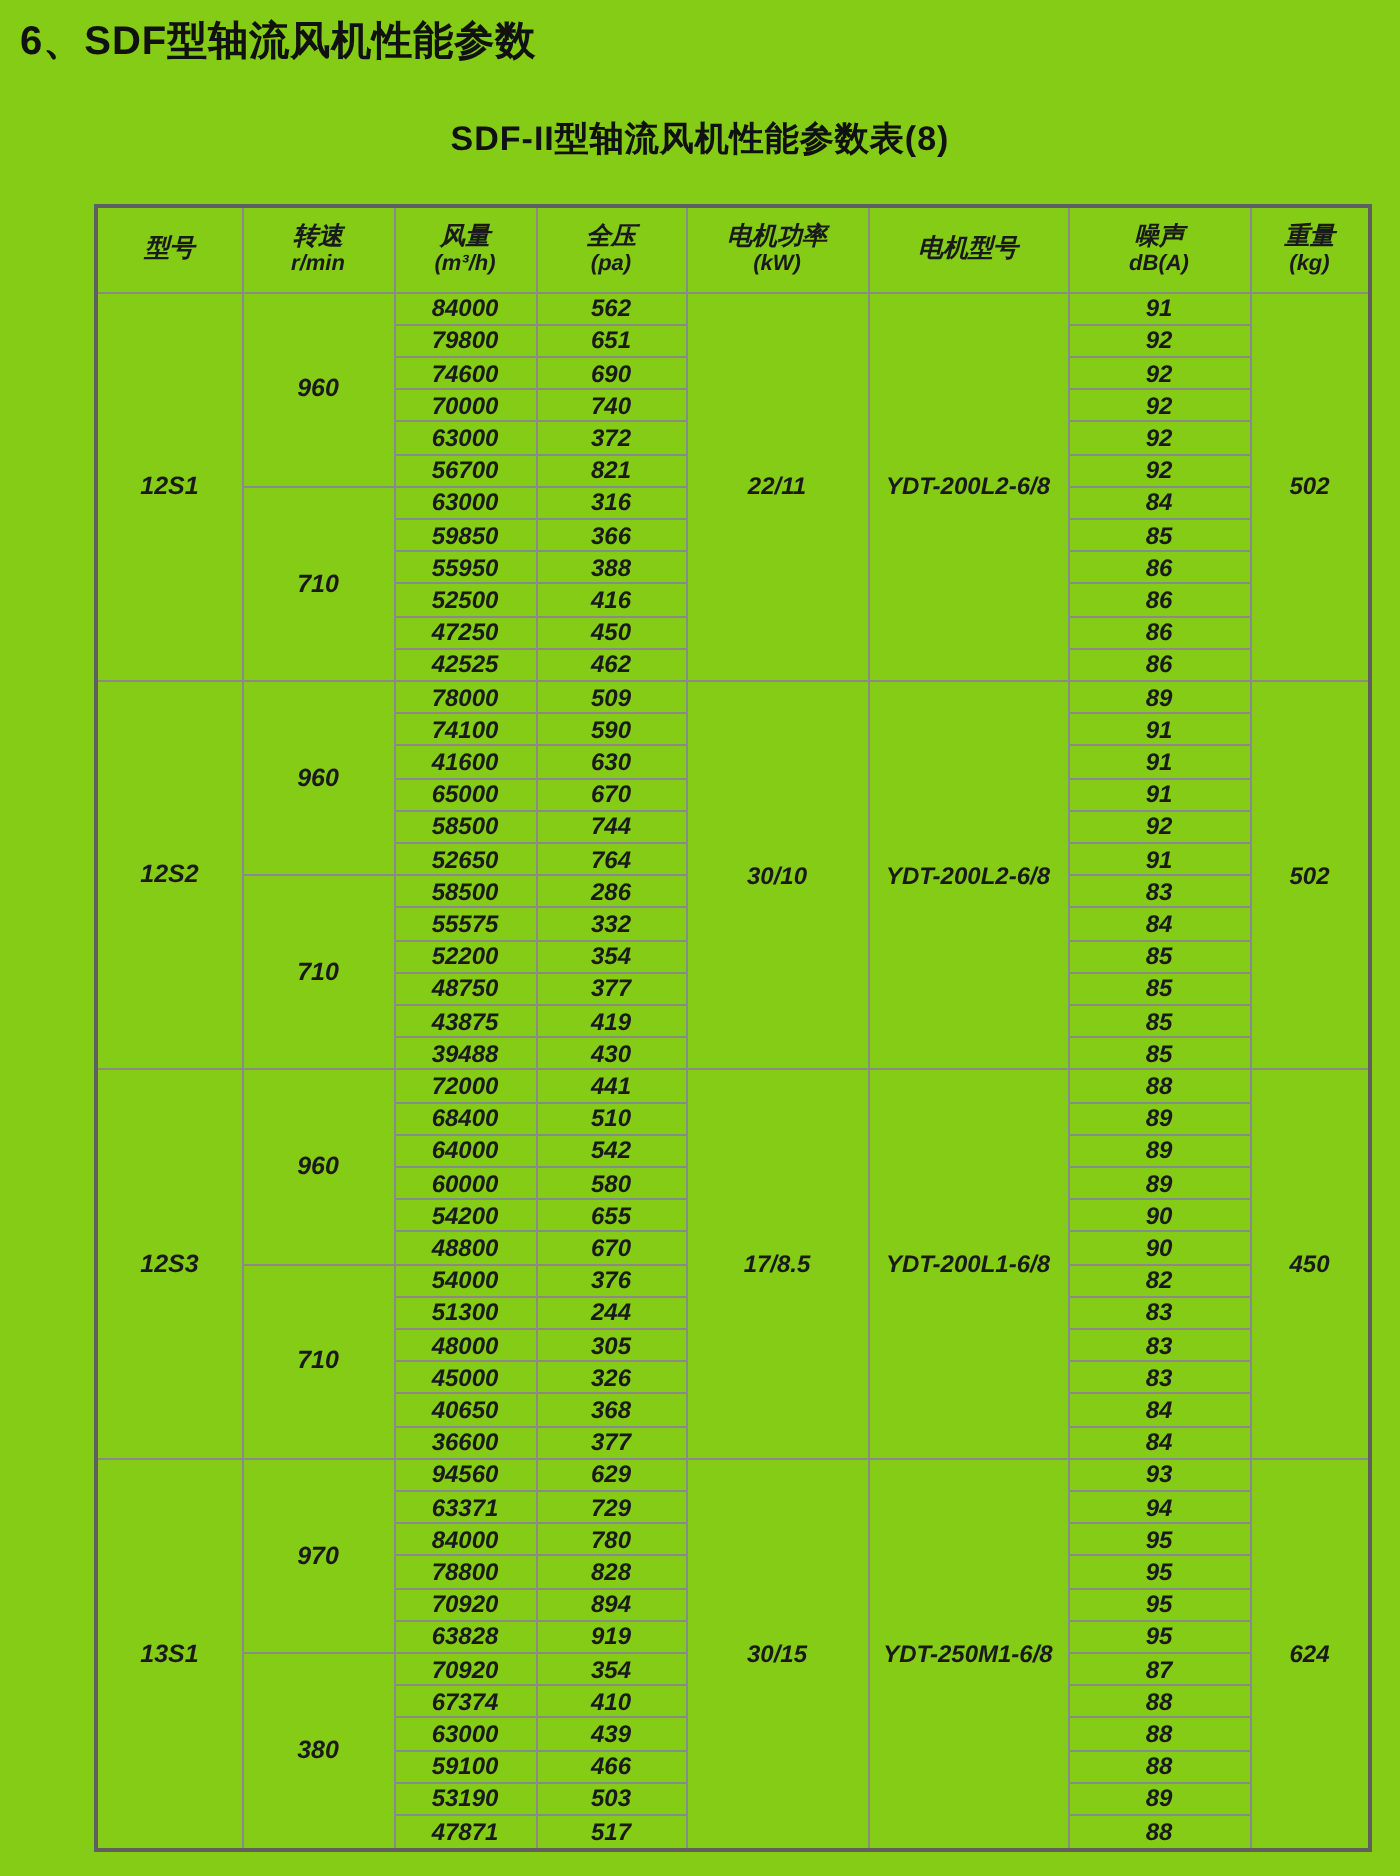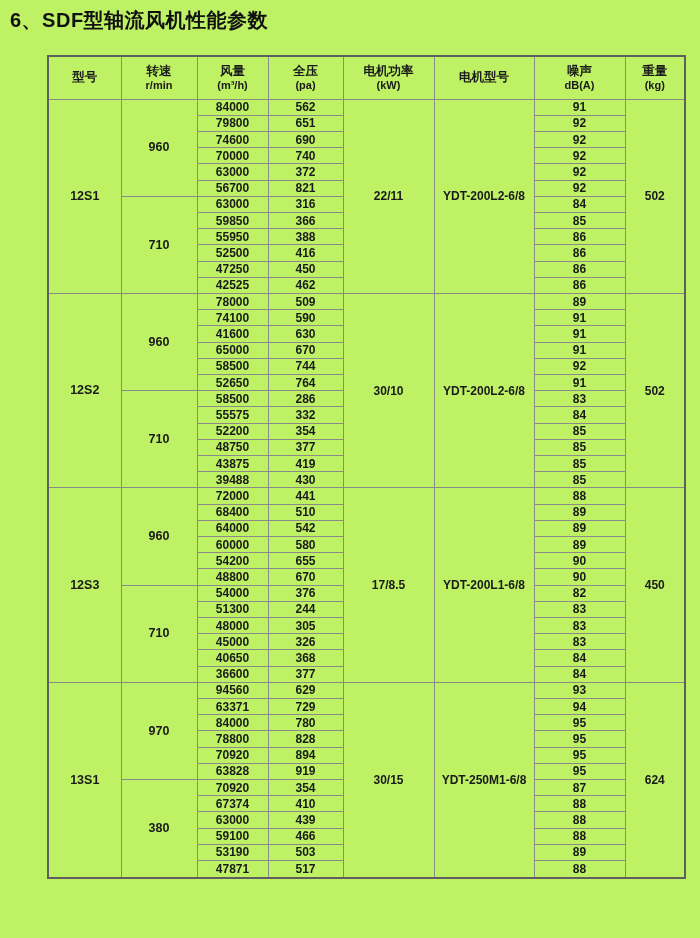--- a/index.html
+++ b/index.html
@@ -4,21 +4,21 @@
 <style>
   html, body {
     margin: 0;
     padding: 0;
     background: #ffffff;
   }
   .page {
     position: relative;
     width: 700px;
     height: 938px;
-    background: #bef264;
+    background: #84cc16;
     overflow: hidden;
     font-family: "Liberation Sans", "DejaVu Sans", sans-serif;
     color: #1a1a1a;
   }
   .doc-title {
     margin: 0;
     padding: 7px 0 0 10px;
     font-size: 20px;
     font-weight: 700;
     letter-spacing: 0.5px;
@@ -33,20 +33,21 @@
     letter-spacing: 0.5px;
     color: #111111;
   }
   table.spec {
     margin: 21px 0 0 47px;
     width: 637px;
     height: 824px;
     border-collapse: collapse;
     table-layout: fixed;
     border: 2px solid #5f5f5f;
+    font-style: italic;
   }
   table.spec th, table.spec td {
     border: 1px solid #8a8a8a;
     text-align: center;
     vertical-align: middle;
     padding: 0;
     font-weight: 700;
     color: #1a1a1a;
     overflow: hidden;
     white-space: nowrap;
@@ -69,20 +70,21 @@
   table.spec tbody td.cell-model,
   table.spec tbody td.cell-speed {
     font-size: 12.5px;
   }
 </style>
 </head>
 <body>
 
 <div class="page">
   <h1 class="doc-title">6、SDF型轴流风机性能参数</h1>
+  <h2 class="table-caption">SDF-II型轴流风机性能参数表(8)</h2>
   <table class="spec">
     <colgroup>
         <col style="width: 73px;">
         <col style="width: 76px;">
         <col style="width: 71px;">
         <col style="width: 75px;">
         <col style="width: 91px;">
         <col style="width: 100px;">
         <col style="width: 91px;">
         <col style="width: 60px;">

